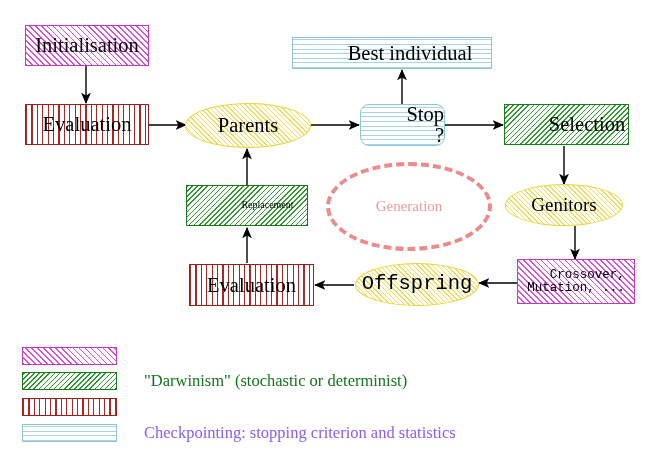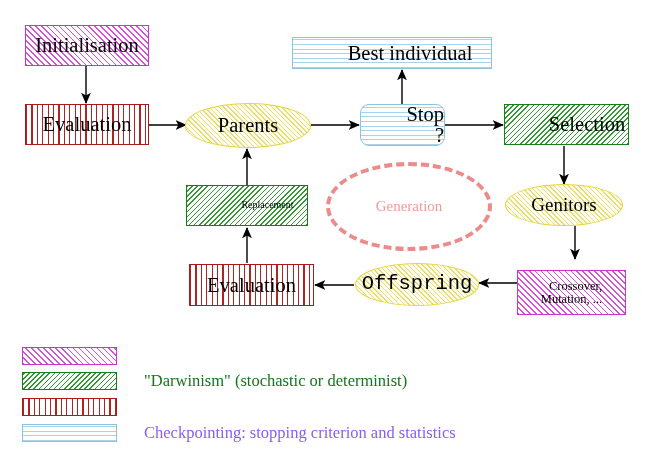--- a/index.html
+++ b/index.html
@@ -188,21 +188,21 @@
 </div>
 
 <div class="node fill-green t-small" style="left:186px; top:185px; width:122px; height:41px;">
   <span>Replacement</span>
 </div>
 
 <div class="node fill-yellow ellipse t-med" style="left:505px; top:184px; width:118px; height:42px;">
   <span>Genitors</span>
 </div>
 
-<div class="node fill-magenta t-tiny" style="left:517px; top:270px; width:109px; height:45px;">
+<div class="node fill-magenta t-tiny" style="left:517px; top:259px; width:118px; height:45px;font-family:Liberation Mono, monospace;">
   <span>Crossover,
 Mutation, ...</span>
 </div>
 
 <div class="node fill-yellow ellipse t-big" style="left:355px; top:263px; width:124px; height:43px;font-family:Liberation Mono, monospace;">
   <span>Offspring</span>
 </div>
 
 <div class="node fill-red t-big" style="left:189px; top:264px; width:125px; height:42px;">
   <span>Evaluation</span>

